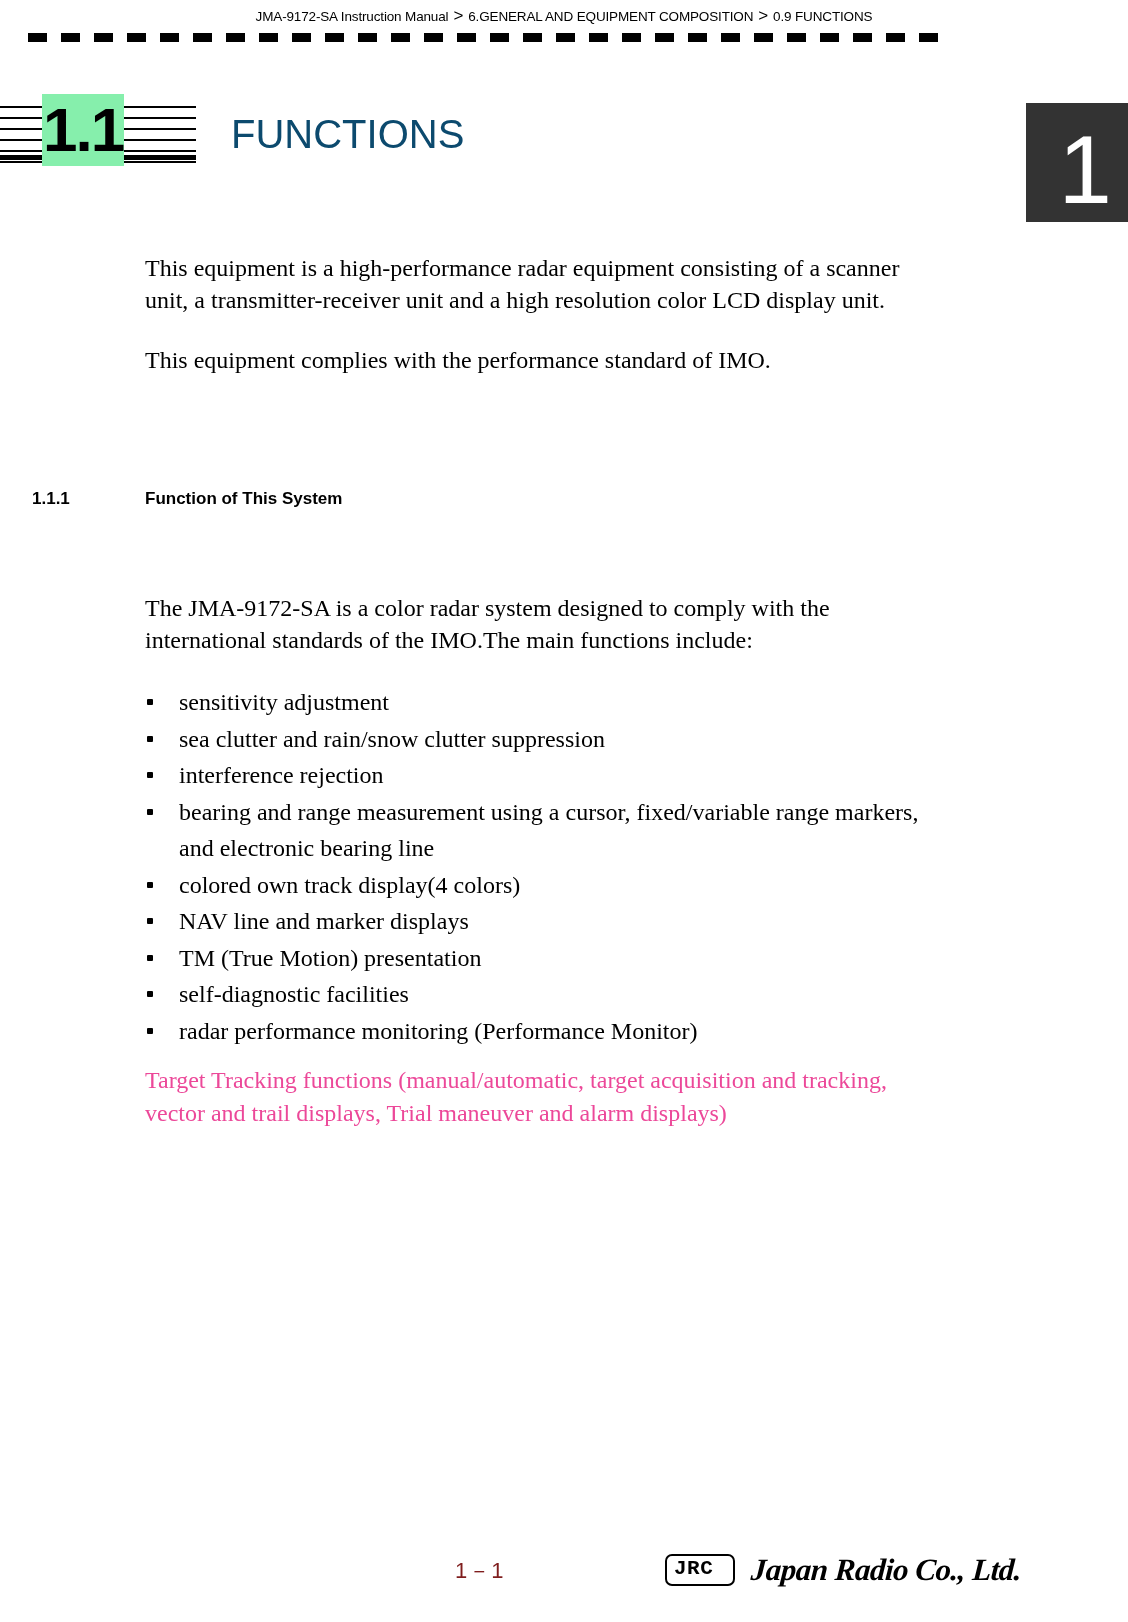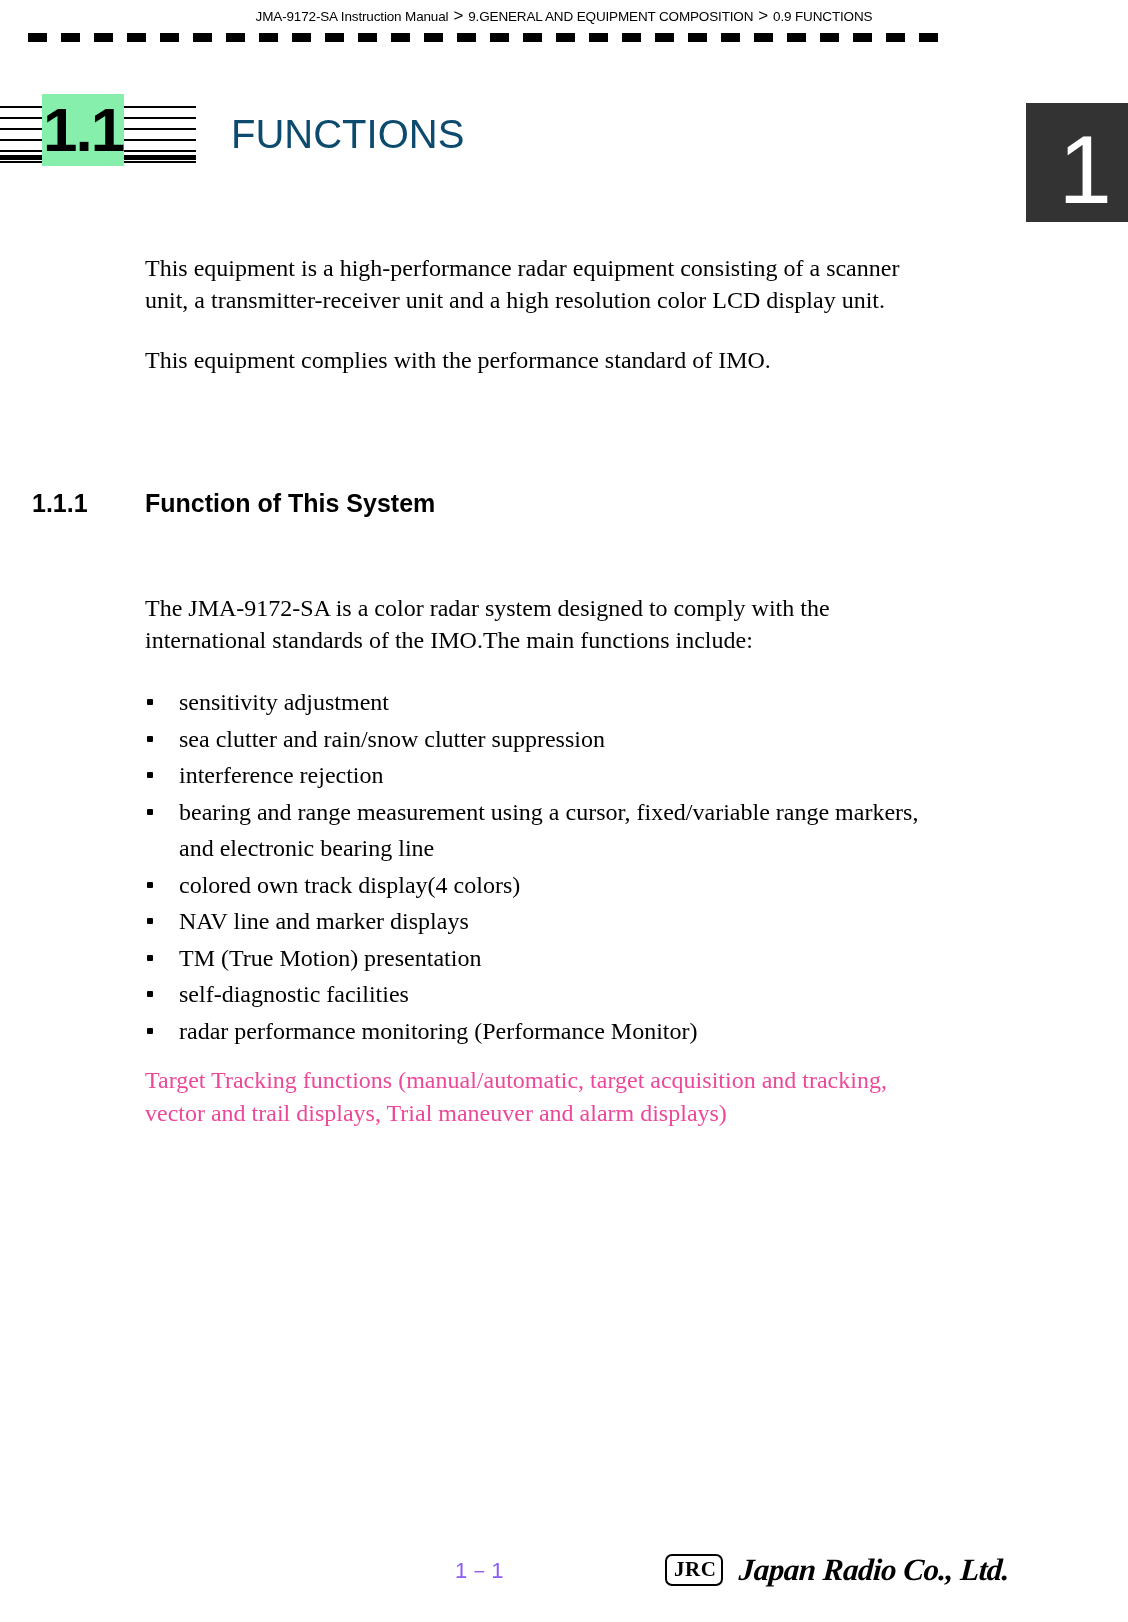--- a/index.html
+++ b/index.html
@@ -167,21 +167,21 @@
   
   #subsection-heading {
     position: absolute;
     left: 32px;
     top: 489px;
     width: 900px;
     display: flex;
     align-items: baseline;
     font-family: "Liberation Sans", "DejaVu Sans", sans-serif;
     font-weight: bold;
-    font-size: 25px;
+    font-size: 17px;
     color: #000;
   }
   #subsection-number {
     width: 113px;
     flex: 0 0 113px;
   }
   #subsection-name { flex: 1 1 auto; }
 
   
   #function-body {
@@ -229,37 +229,37 @@
     width: 1128px;
     height: 60px;
   }
   #page-number {
     position: absolute;
     left: 455px;
     top: 0;
     font-family: "Liberation Sans", "DejaVu Sans", sans-serif;
     font-size: 22px;
     letter-spacing: 1px;
-    color: #8b5cf6;
+    color: #7f1d1d;
   }
   #company-logo {
     position: absolute;
     left: 665px;
     top: -4px;
     display: flex;
     align-items: center;
   }
   #jrc-mark {
     display: inline-flex;
     align-items: center;
     justify-content: center;
     border: 2px solid #000;
     border-radius: 7px;
-    padding: 1px 5px 2px 7px;
-    font-family: Liberation Serif, serif;
+    padding: 1px 20px 2px 7px;
+    font-family: Liberation Mono, monospace;
     font-weight: bold;
     font-size: 21px;
     letter-spacing: 0.5px;
     line-height: 1.15;
     color: #000;
   }
   #company-name {
     margin-left: 16px;
     font-family: "Liberation Serif", "DejaVu Serif", serif;
     font-style: italic;
@@ -270,21 +270,21 @@
     transform: skewX(-4deg);
   }
 </style>
 </head>
 <body>
 
 <div id="header-bar">
   <div id="breadcrumb">
     <span class="crumb">JMA-9172-SA Instruction Manual</span>
     <span class="sep">&gt;</span>
-    <span class="crumb">9.GENERAL AND EQUIPMENT COMPOSITION</span>
+    <span class="crumb">6.GENERAL AND EQUIPMENT COMPOSITION</span>
     <span class="sep">&gt;</span>
     <span class="crumb">0.9  FUNCTIONS</span>
   </div>
 </div>
 
 <div id="header-rule"></div>
 
 <div id="chapter-tab">
   <span id="chapter-tab-number">1</span>
 </div>

